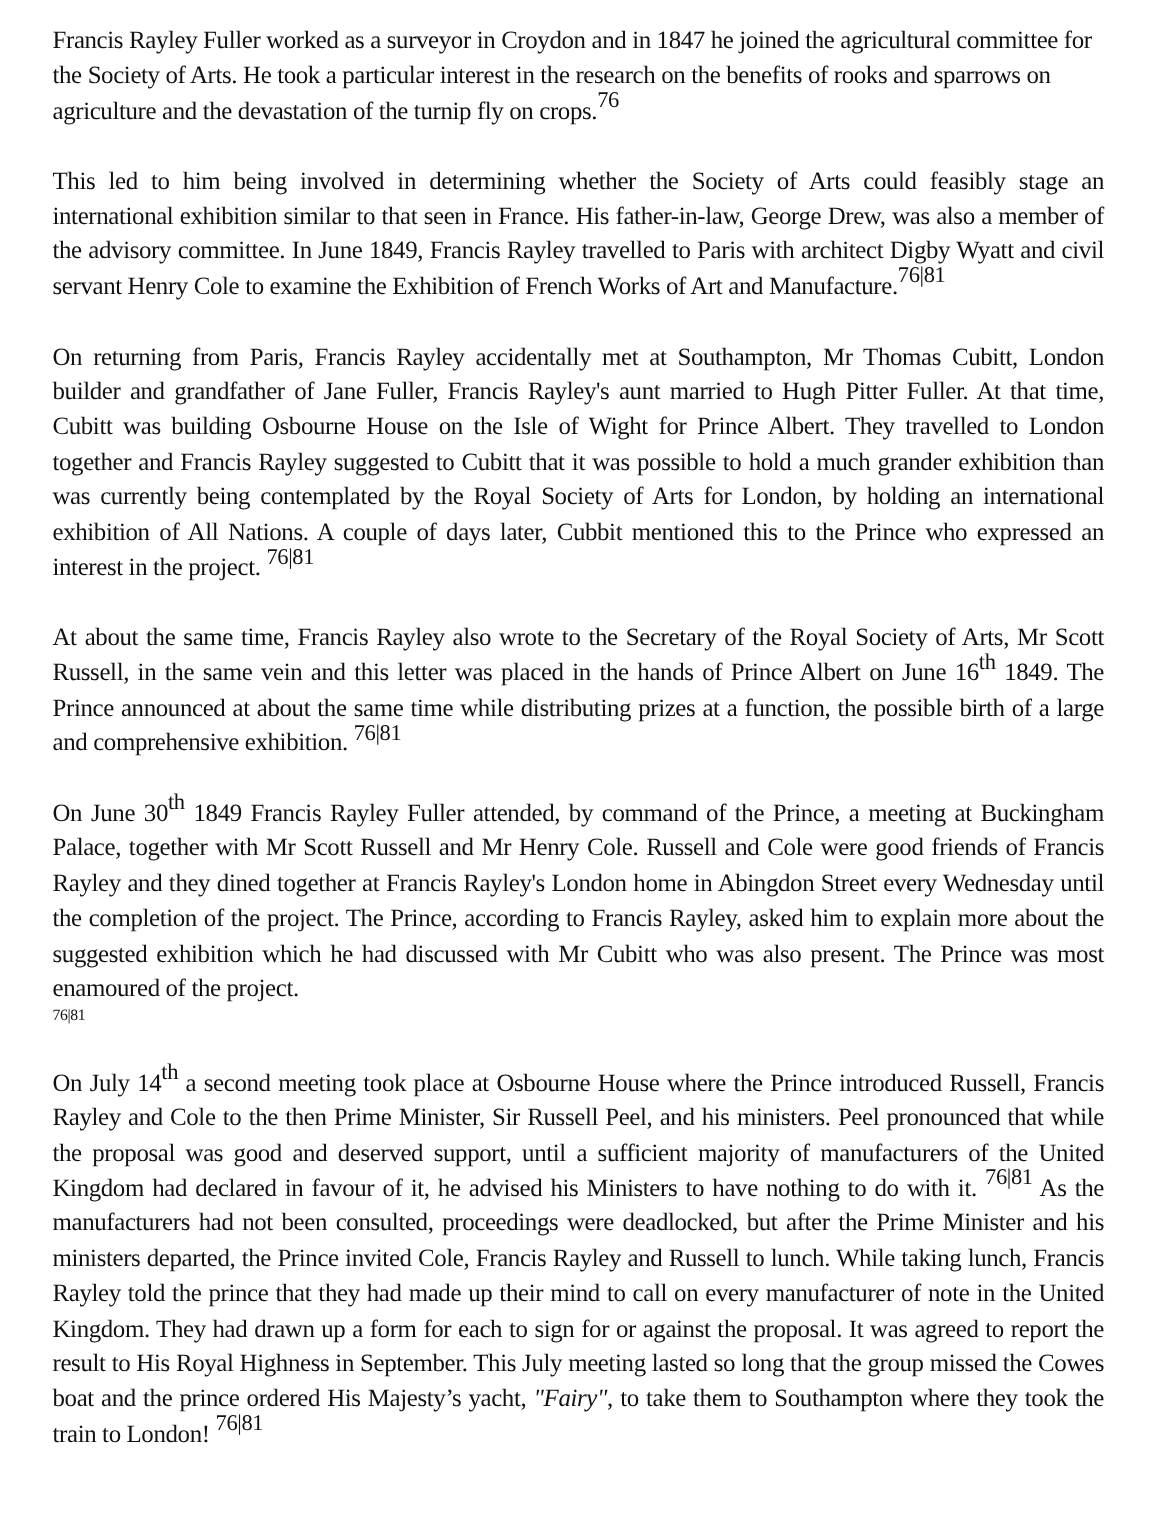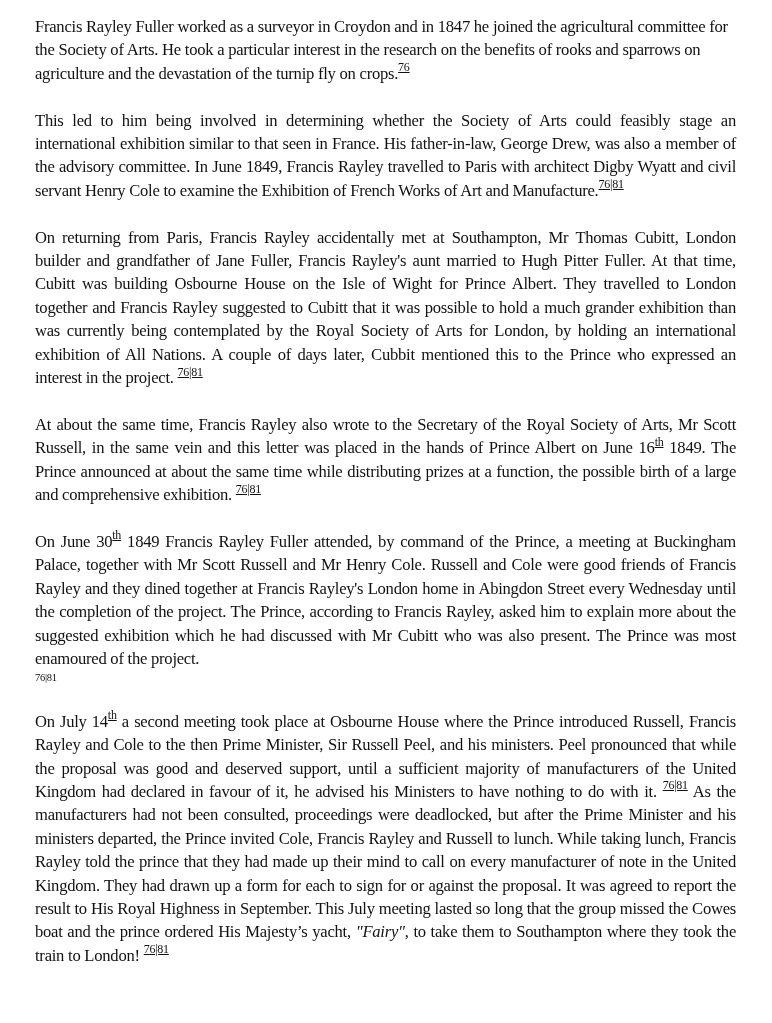--- a/index.html
+++ b/index.html
@@ -25,26 +25,25 @@
       letter-spacing: -0.25px;
     }
     .para {
       margin: 0 0 23.4px 0;
       text-align: justify;
     }
     .para.first {
       text-align: left;
     }
     sup {
-      font-size: 12px;
+      font-size: 15px;
       line-height: 0;
       vertical-align: super;
       position: relative;
       top: -1px;
-      text-decoration: underline;
     }
     .cite-line {
       display: block;
       font-size: 10.5px;
       line-height: 16px;
       margin-top: 0;
     }
     em {
       font-style: italic;
     }

